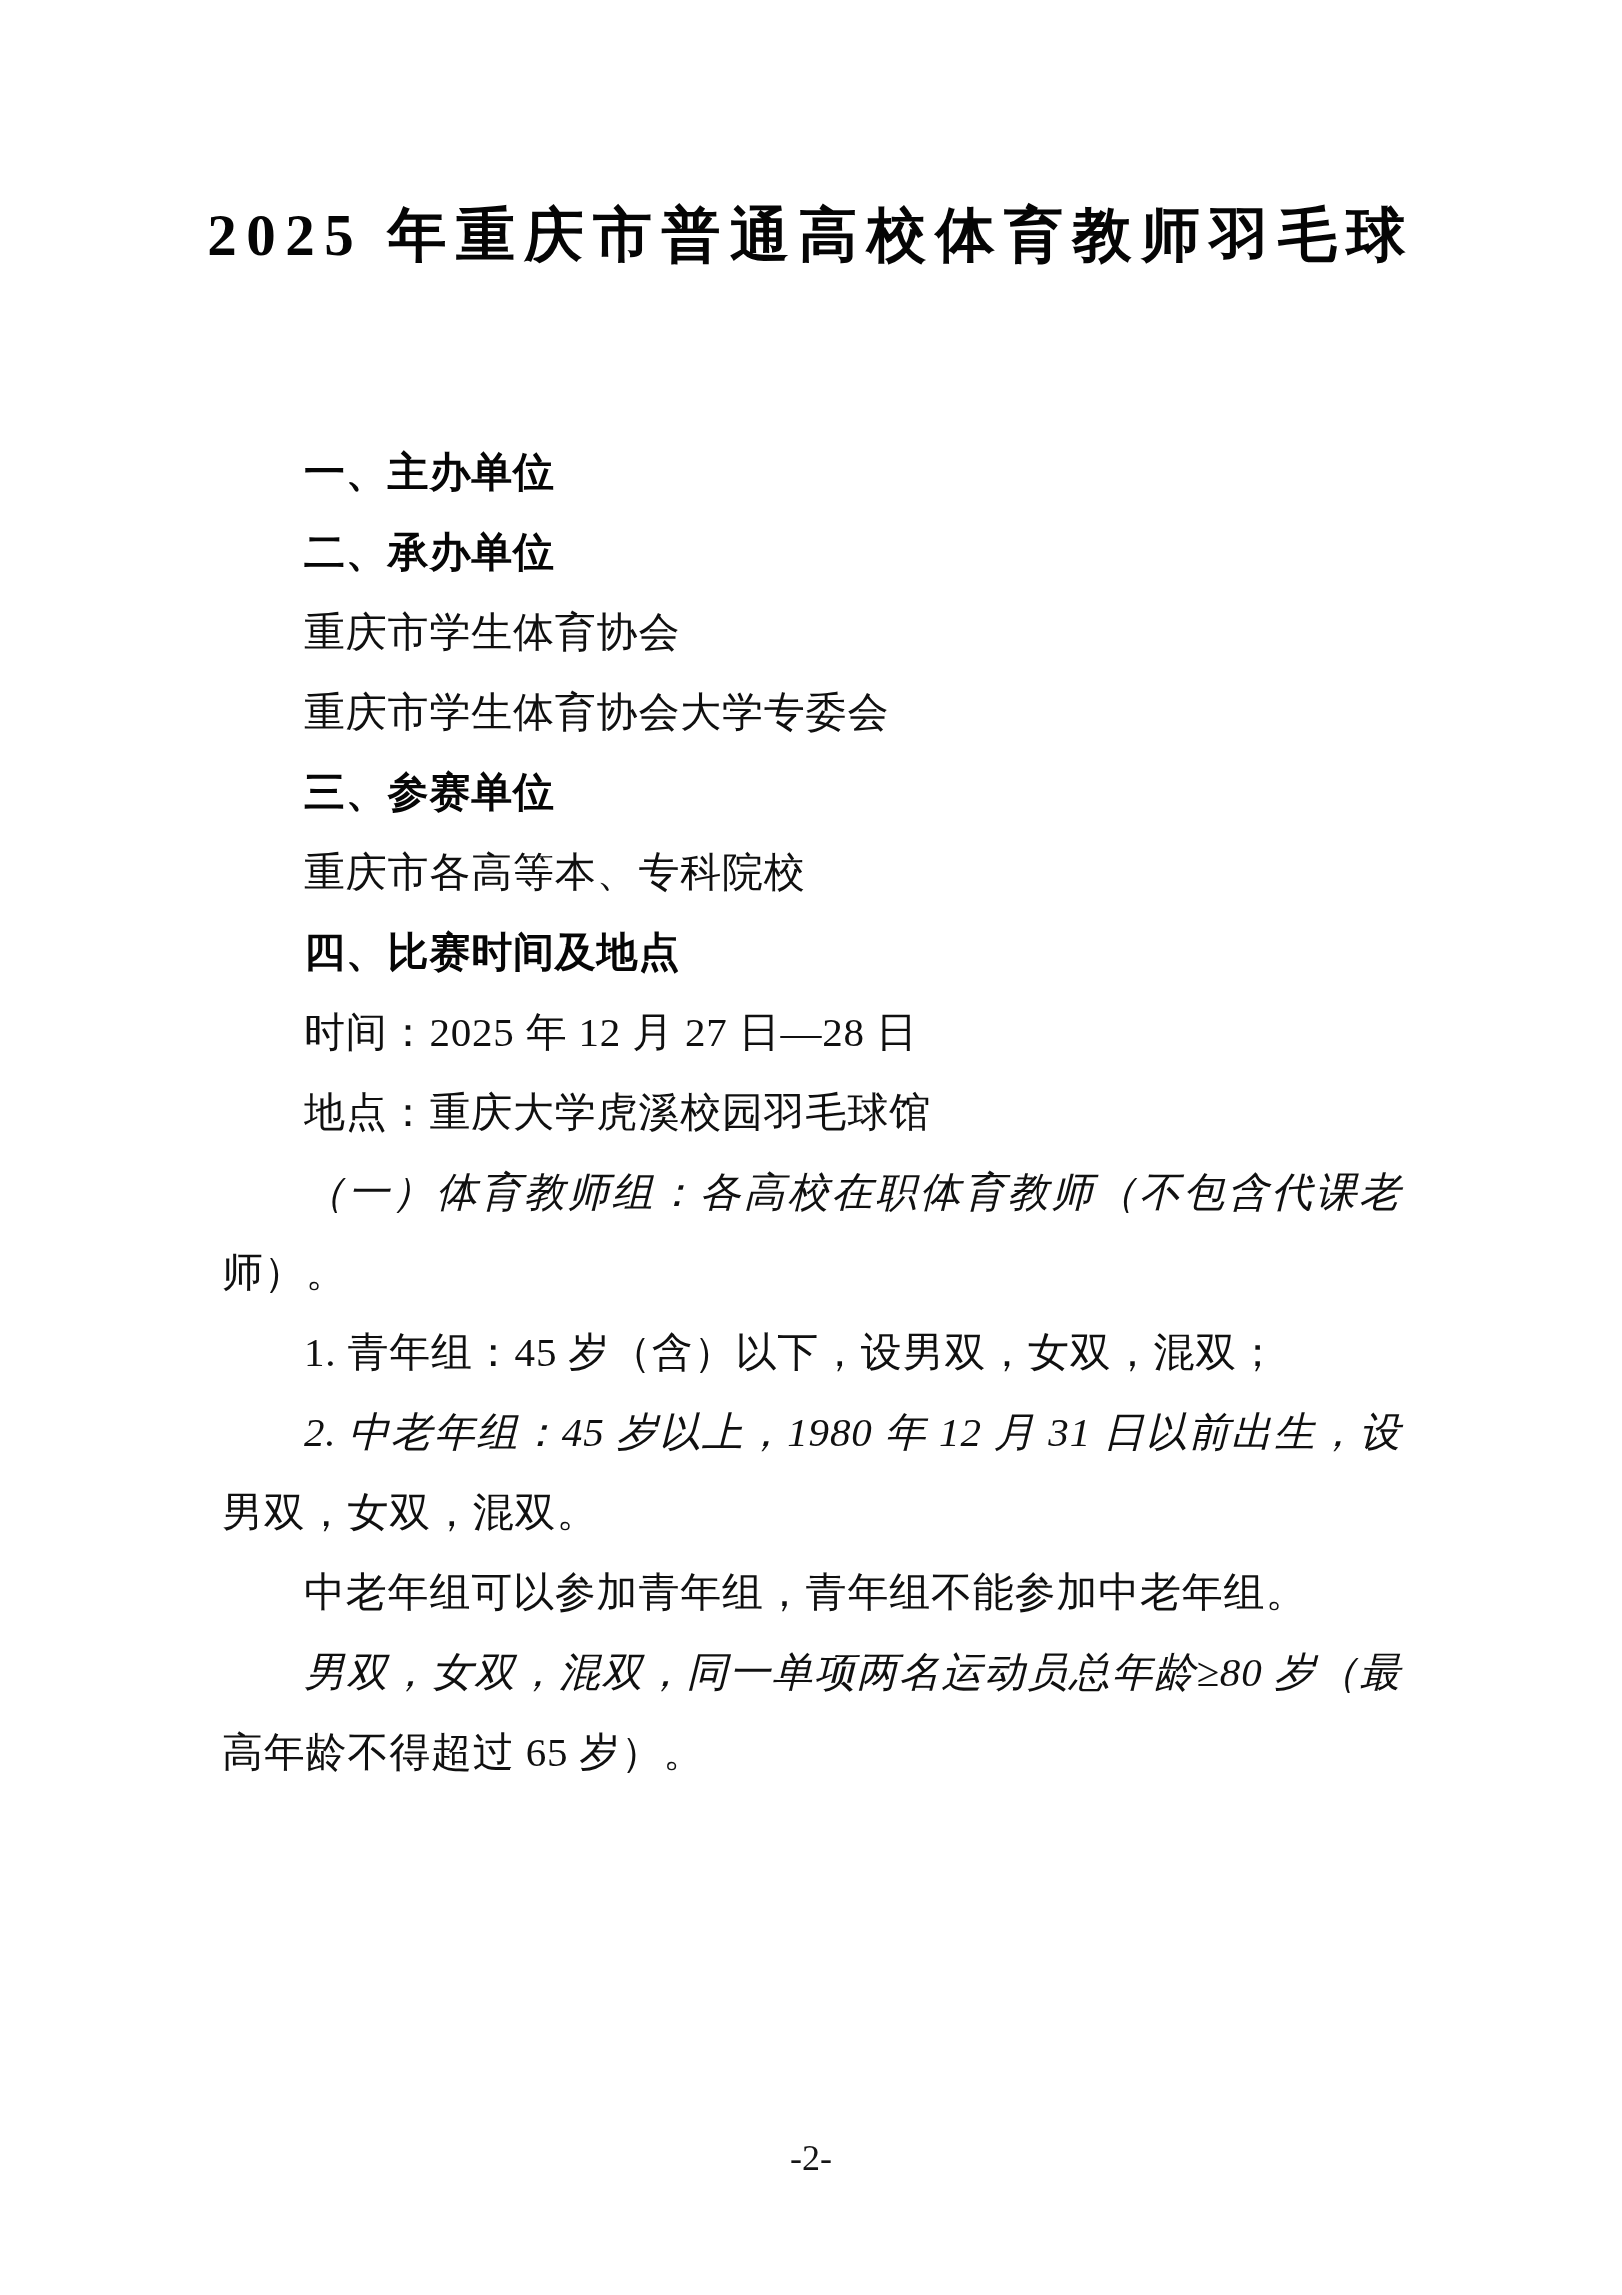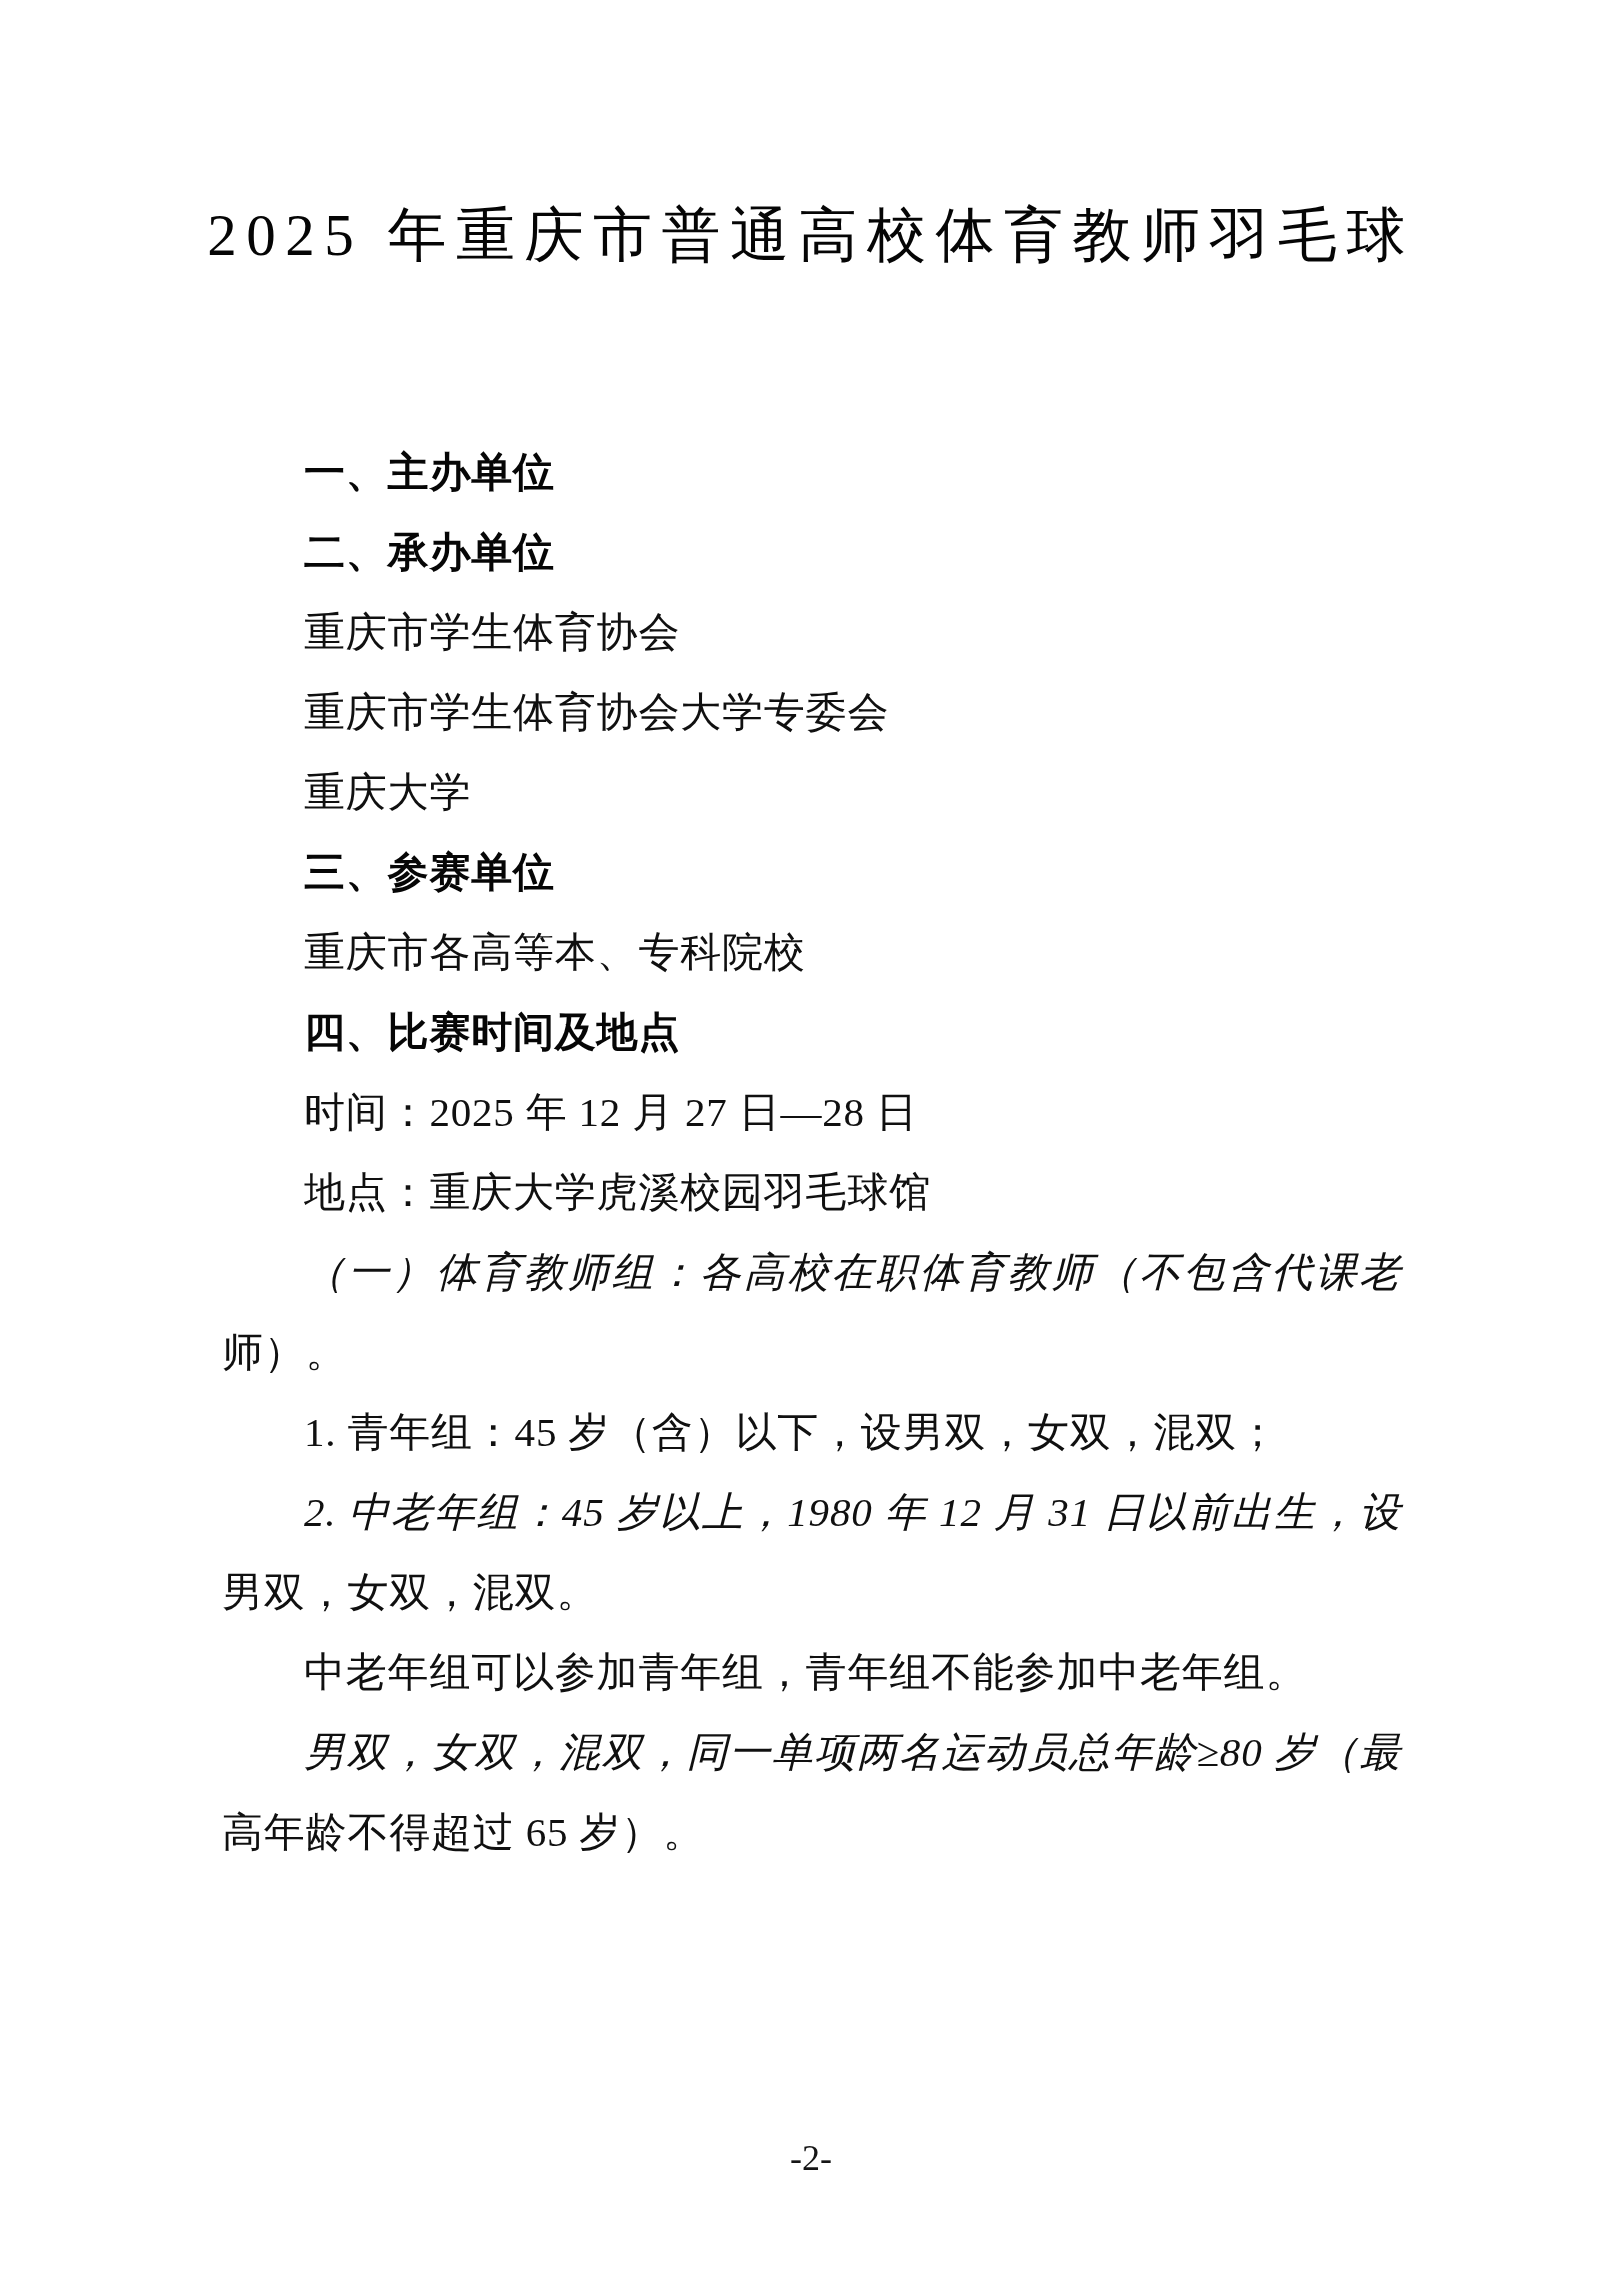--- a/index.html
+++ b/index.html
@@ -16,21 +16,21 @@
     font-family: "Liberation Serif", "DejaVu Serif", serif;
     overflow: hidden;
   }
   .doc-title {
     position: absolute;
     top: 198px;
     left: 0;
     right: 0;
     text-align: center;
     font-family: "Liberation Serif", "DejaVu Serif", serif;
-    font-weight: 400;
+    font-weight: 700;
     font-size: 59px;
     line-height: 75px;
     letter-spacing: 9.5px;
     color: #050505;
   }
   .content {
     position: absolute;
     top: 432px;
     left: 222px;
     width: 1179px;
@@ -78,21 +78,20 @@
 
   <div class="doc-title">
     <div>2025 年重庆市普通高校体育教师羽毛球</div>
   </div>
 
   <div class="content">
     <p class="line heading indent">一、主办单位</p>
     <p class="line heading indent">二、承办单位</p>
     <p class="line indent">重庆市学生体育协会</p>
     <p class="line indent">重庆市学生体育协会大学专委会</p>
-    <p class="line indent">重庆大学</p>
     <p class="line heading indent">三、参赛单位</p>
     <p class="line indent">重庆市各高等本、专科院校</p>
     <p class="line heading indent">四、比赛时间及地点</p>
     <p class="line indent">时间：2025 年 12 月 27 日—28 日</p>
     <p class="line indent">地点：重庆大学虎溪校园羽毛球馆</p>
     <p class="line indent justify-full">（一）体育教师组：各高校在职体育教师（不包含代课老</p>
     <p class="line">师）。</p>
     <p class="line indent">1. 青年组：45 岁（含）以下，设男双，女双，混双；</p>
     <p class="line indent justify-full">2. 中老年组：45 岁以上，1980 年 12 月 31 日以前出生，设</p>
     <p class="line">男双，女双，混双。</p>

